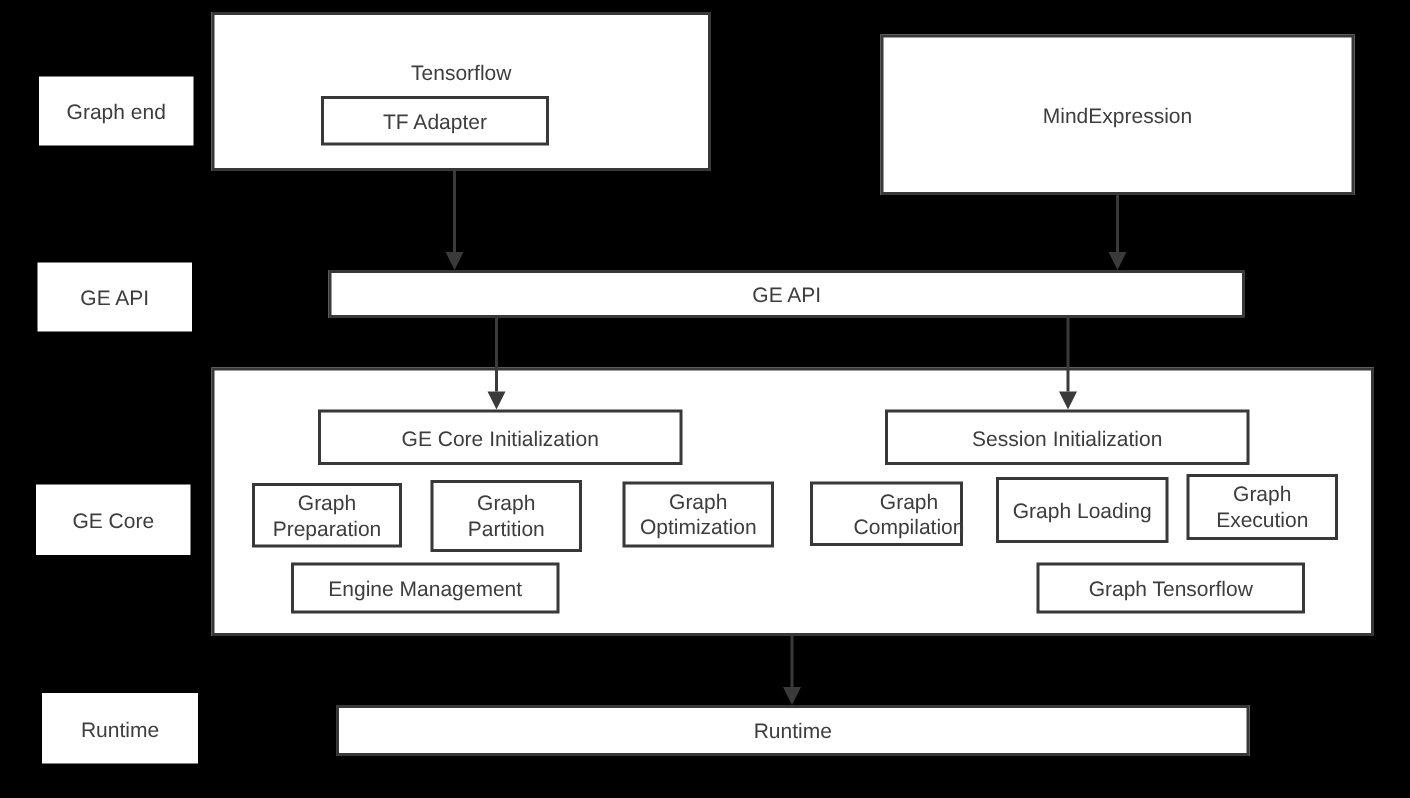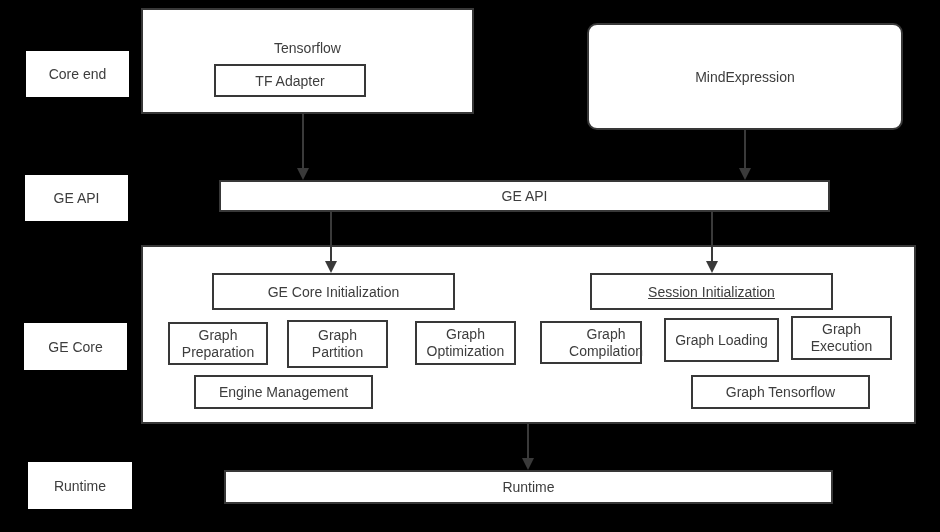--- a/index.html
+++ b/index.html
@@ -21,29 +21,29 @@
   
   #label-frontend { left:26px;  top:51px;  width:103px; height:46px; }
   #label-geapi    { left:25px;  top:175px; width:103px; height:46px; }
   #label-gecore   { left:24px;  top:323px; width:103px; height:47px; }
   #label-runtime  { left:28px;  top:462px; width:104px; height:47px; }
 
   
   #tensorflow { left:141px; top:8px; width:333px; height:106px; display:block; }
   #tensorflow .title { position:absolute; top:30px; left:0; width:100%; text-align:center; }
   #tf-adapter { left:71px; top:54px; width:152px; height:33px; }
-  #mindexpression { left:587px; top:23px; width:316px; height:107px;border-radius:10px; }
+  #mindexpression { left:587px; top:23px; width:316px; height:107px; }
 
   
   #geapi-bar { left:219px; top:180px; width:611px; height:32px; }
 
   
   #gecore { left:141px; top:245px; width:775px; height:179px; display:block; }
   #gecore-init   { left:69px;  top:26px; width:243px; height:37px; }
-  #session-init  { left:447px; top:26px; width:243px; height:37px;text-decoration:underline; }
+  #session-init  { left:447px; top:26px; width:243px; height:37px; }
   .stage-box { line-height:17px; padding:0 2px; }
   #stage-1 { left:25px;  top:75px; width:100px; height:43px; }
   #stage-2 { left:144px; top:73px; width:101px; height:48px; }
   #stage-3 { left:272px; top:74px; width:101px; height:44px; }
   #stage-4 { left:397px; top:74px; width:102px; height:43px;padding-left:32px; }
   #stage-5 { left:521px; top:71px; width:115px; height:44px; }
   #stage-6 { left:648px; top:69px; width:101px; height:44px; }
   #mgmt-1  { left:51px;  top:128px; width:179px; height:34px; }
   #mgmt-2  { left:296px; top:128px; width:180px; height:34px; }
   #mgmt-3  { left:548px; top:128px; width:179px; height:34px; }
@@ -67,21 +67,21 @@
   #arrow-init    { left:325px; top:212px; height:61px; }
   #arrow-session { left:706px; top:212px; height:61px; }
   #arrow-runtime { left:522px; top:424px; height:46px; }
 </style>
 </head>
 <body>
 
 <div id="stage">
 
   <div class="side-label" id="label-frontend">
-    <span>Core end</span>
+    <span>Graph end</span>
   </div>
   <div class="side-label" id="label-geapi">
     <span>GE API</span>
   </div>
   <div class="side-label" id="label-gecore">
     <span>GE Core</span>
   </div>
   <div class="side-label" id="label-runtime">
     <span>Runtime</span>
   </div>

